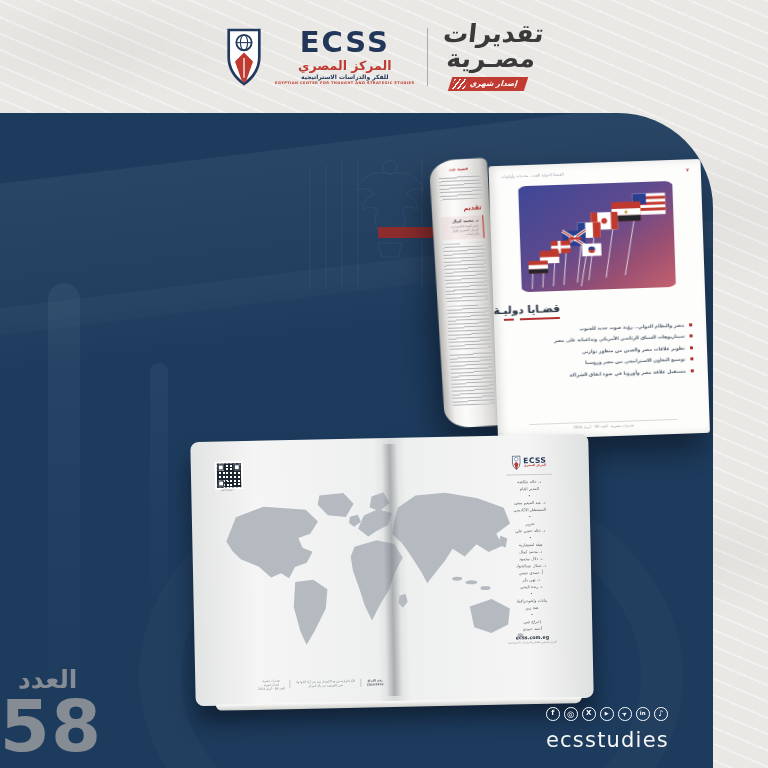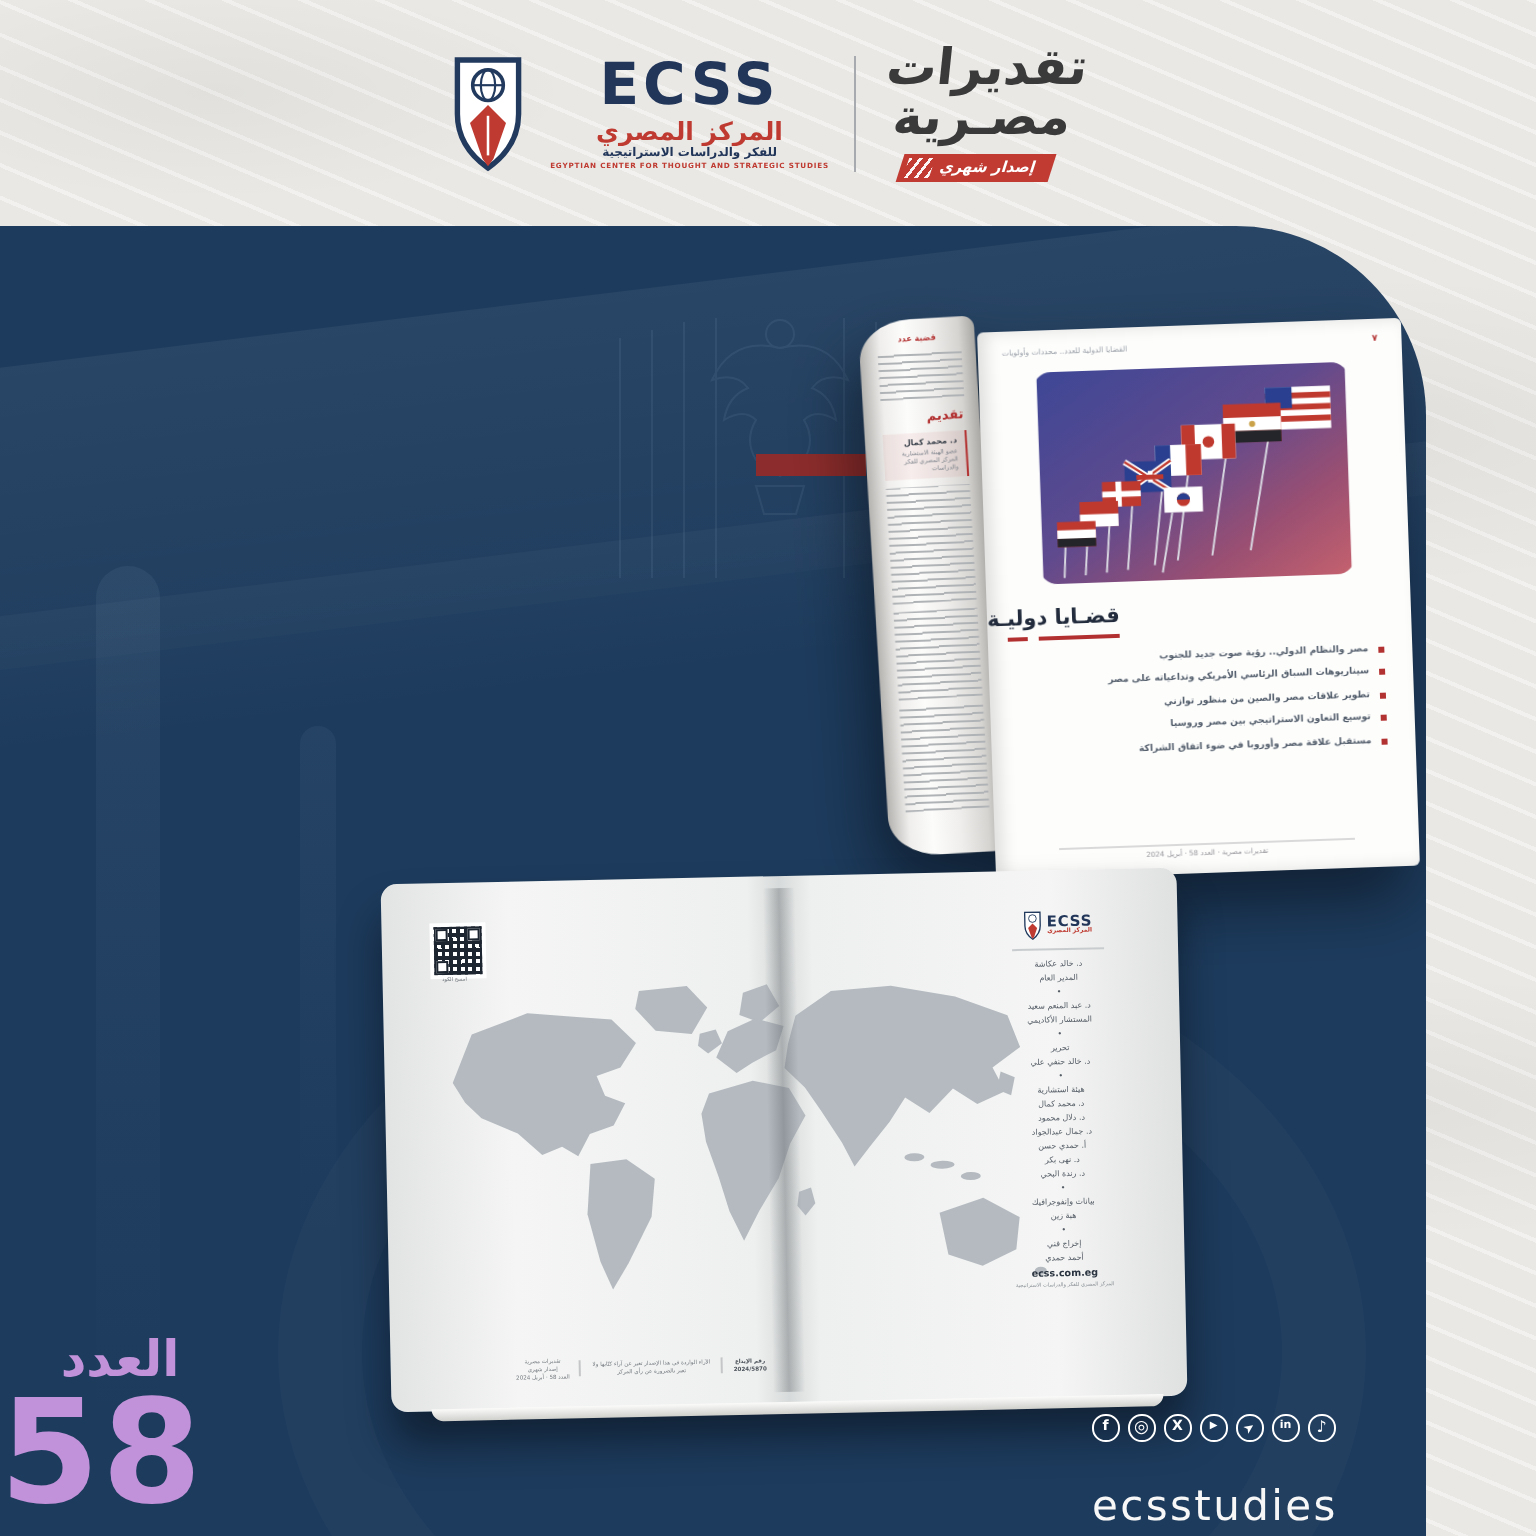--- a/index.html
+++ b/index.html
@@ -100,31 +100,31 @@
   .mini-org{font-size:3px;font-weight:700;color:#bf3a31;direction:rtl;line-height:1.2;}
   .credits-rule{width:46px;height:.5px;background:#c9ccce;margin:3.5px auto;}
   .credits{font-size:4px;line-height:7px;color:#565d67;direction:rtl;white-space:pre-line;}
   .site{margin-top:3.5px;font-size:4.8px;font-weight:800;color:#2a3340;}
   .site-sub{font-size:2.6px;color:#8b9097;direction:rtl;margin-top:1px;}
   .spread-foot{position:absolute;left:16px;bottom:14px;width:172px;display:flex;align-items:center;gap:5px;direction:rtl;}
   .sf{font-size:2.8px;line-height:4px;color:#787d83;white-space:pre-line;text-align:center;}
   .sf-deposit{font-weight:800;color:#4e545c;}
   .sf-disc{border-right:.5px solid #c4c6c8;border-left:.5px solid #c4c6c8;padding:0 4px;max-width:62px;}
   
-  .issue-block{position:absolute;left:18px;bottom:8px;width:84px;text-align:center;direction:rtl;color:#f0abfc;opacity:.78;}
+  .issue-block{position:absolute;left:18px;bottom:8px;width:84px;text-align:left;direction:rtl;color:#a3a3a3;opacity:.78;}
   .issue-label{font-size:25px;font-weight:800;line-height:1;}
   .issue-number{font-size:72px;font-weight:800;line-height:.95;letter-spacing:1px;}
   
   .social{position:absolute;left:546px;top:594px;width:156px;}
   .icons{display:flex;gap:4.5px;align-items:center;}
   .icon{width:13.5px;height:13.5px;border:1.2px solid #fff;border-radius:50%;box-sizing:border-box;
         display:flex;align-items:center;justify-content:center;color:#fff;font-size:7px;font-weight:700;line-height:1;}
   .icon.g-in{font-size:5.5px;} .icon.g-yt{font-size:5px;} .icon.g-tg span{display:block;transform:rotate(-35deg);font-size:6.5px;}
   .icon.g-ig{font-size:8.5px;font-weight:400;} .icon.g-tt{font-size:8px;}
-  .handle{margin-top:20px;font-size:21px;letter-spacing:1.2px;color:#f7f7f7;}
+  .handle{margin-top:7px;font-size:21px;letter-spacing:1.2px;color:#f7f7f7;}
 </style>
 </head>
 <body>
 
 <header class="topbar">
   <div class="brand">
     <svg class="shield-lg" viewBox="0 0 40 66">
       <path d="M3,3 H37 V33 Q37,51 20,63 Q3,51 3,33 Z" fill="#ffffff" stroke="#223a5e" stroke-width="3"></path>
       <circle cx="20" cy="17" r="8.5" fill="none" stroke="#223a5e" stroke-width="2"></circle>
       <ellipse cx="20" cy="17" rx="4" ry="8.5" fill="none" stroke="#223a5e" stroke-width="1.2"></ellipse>

